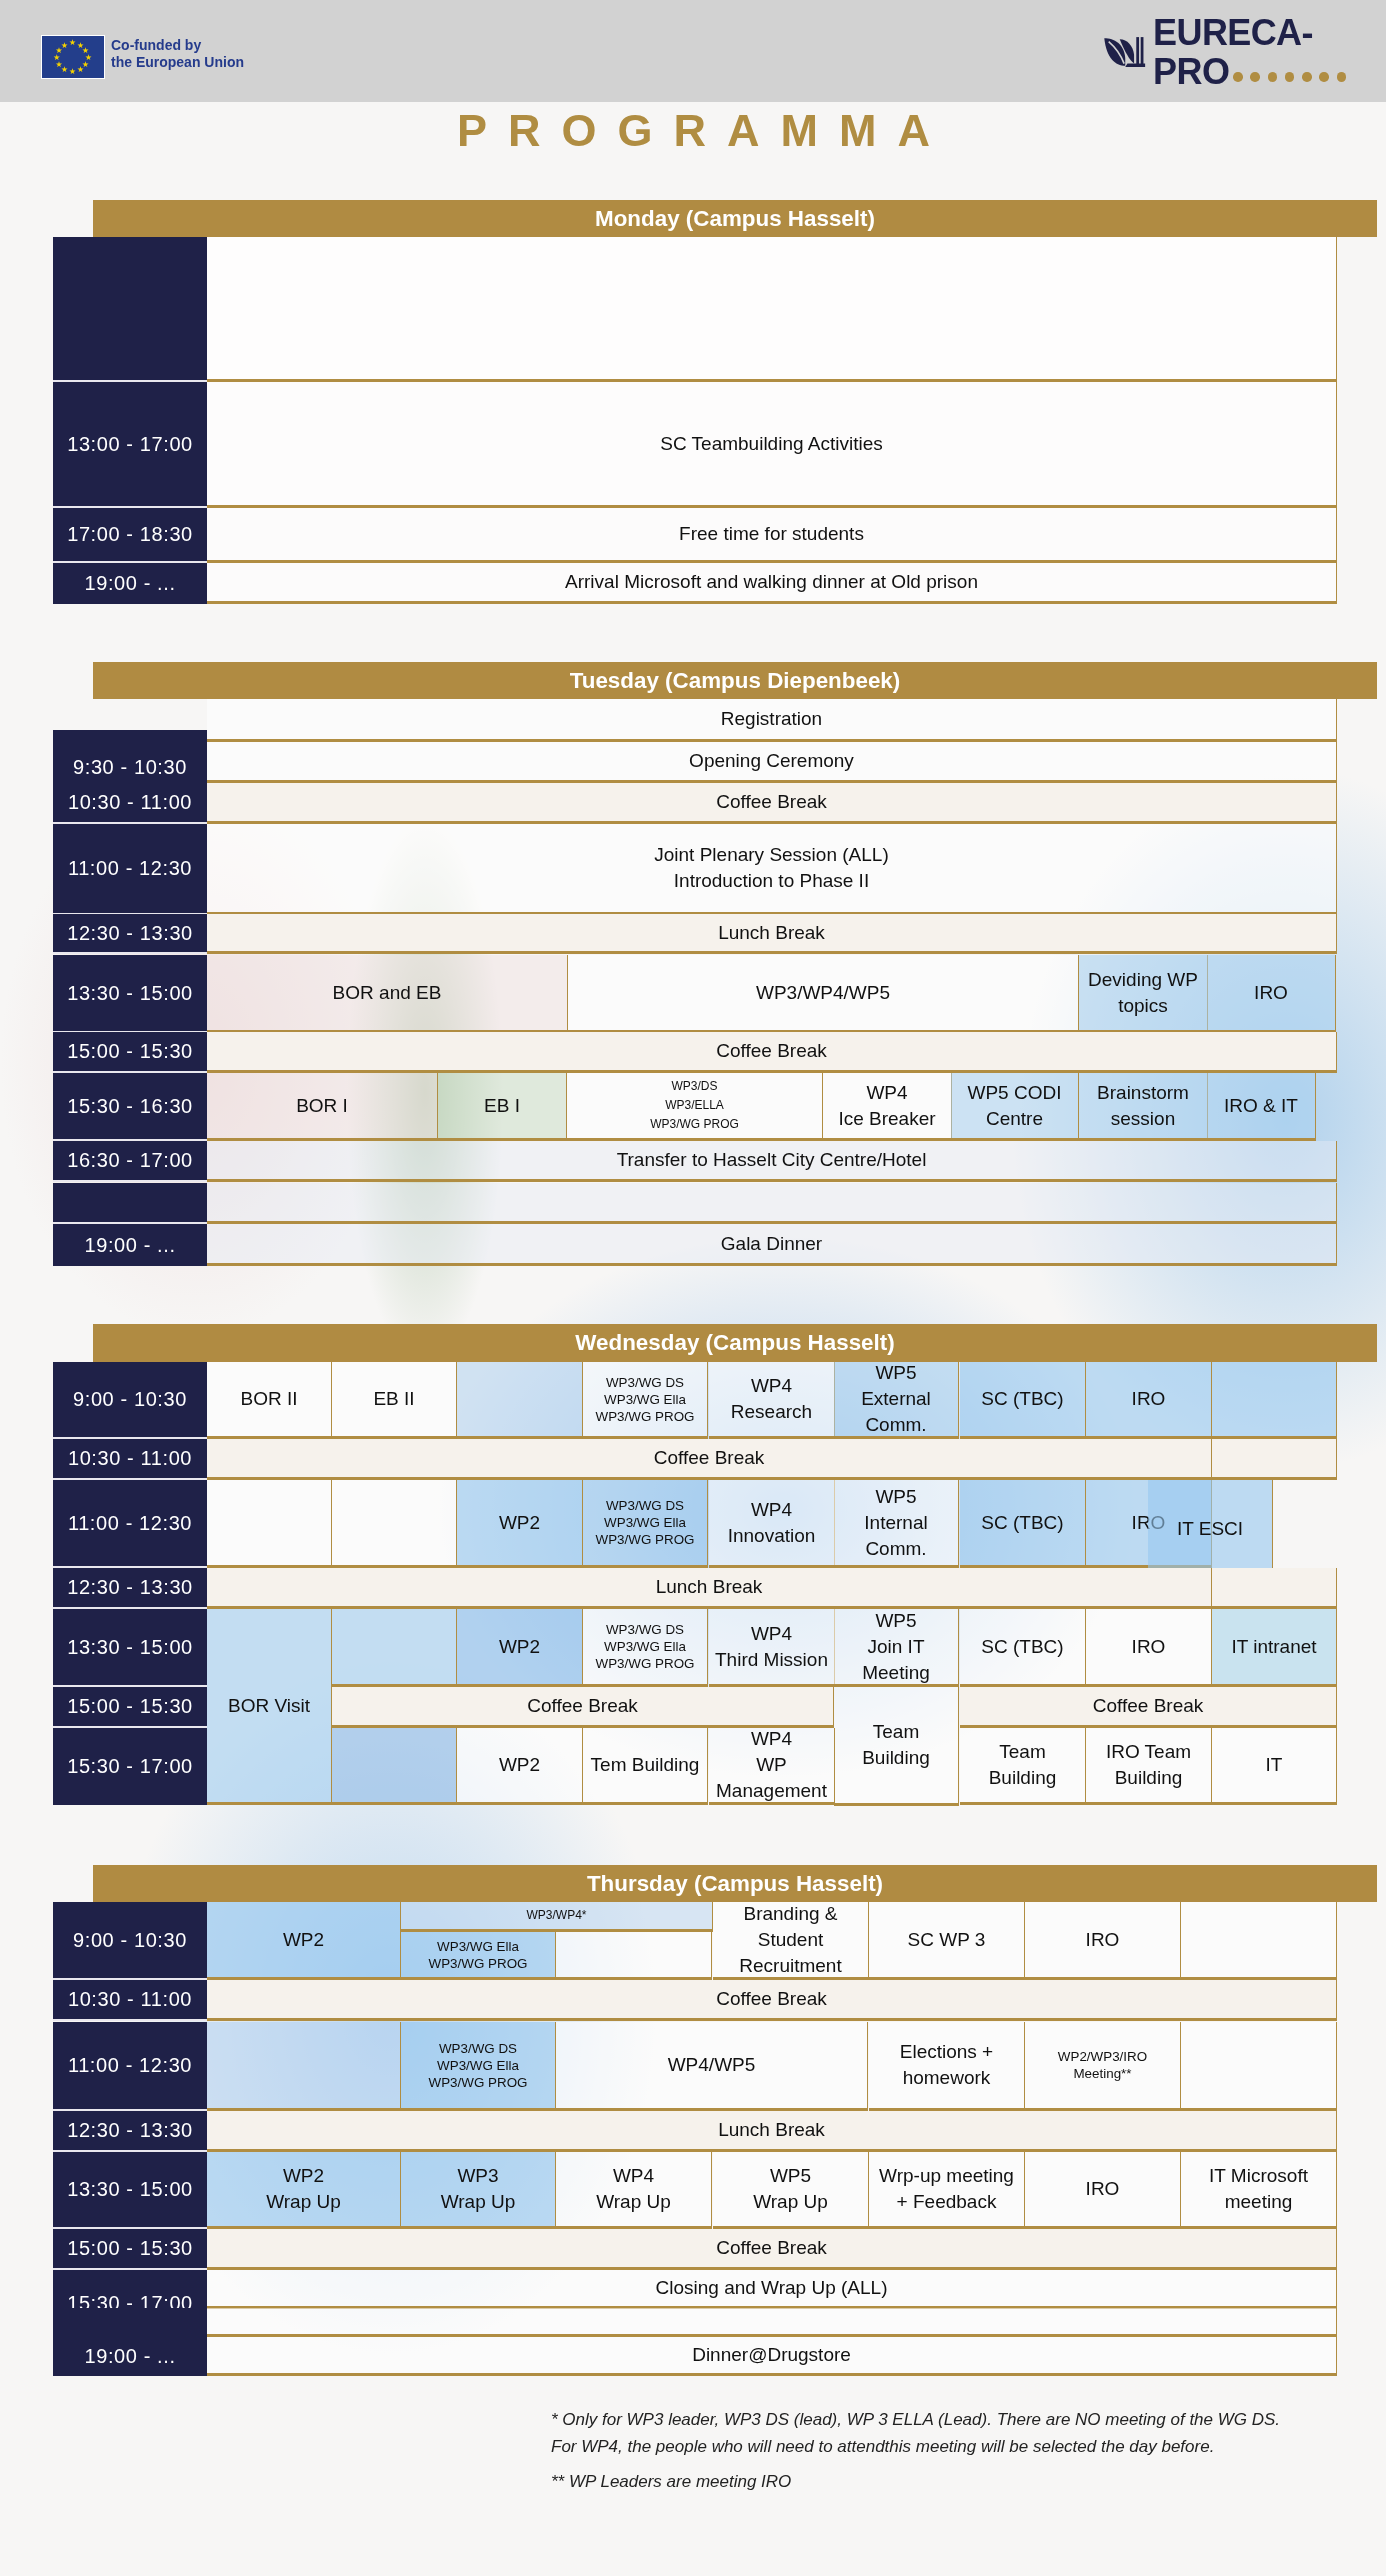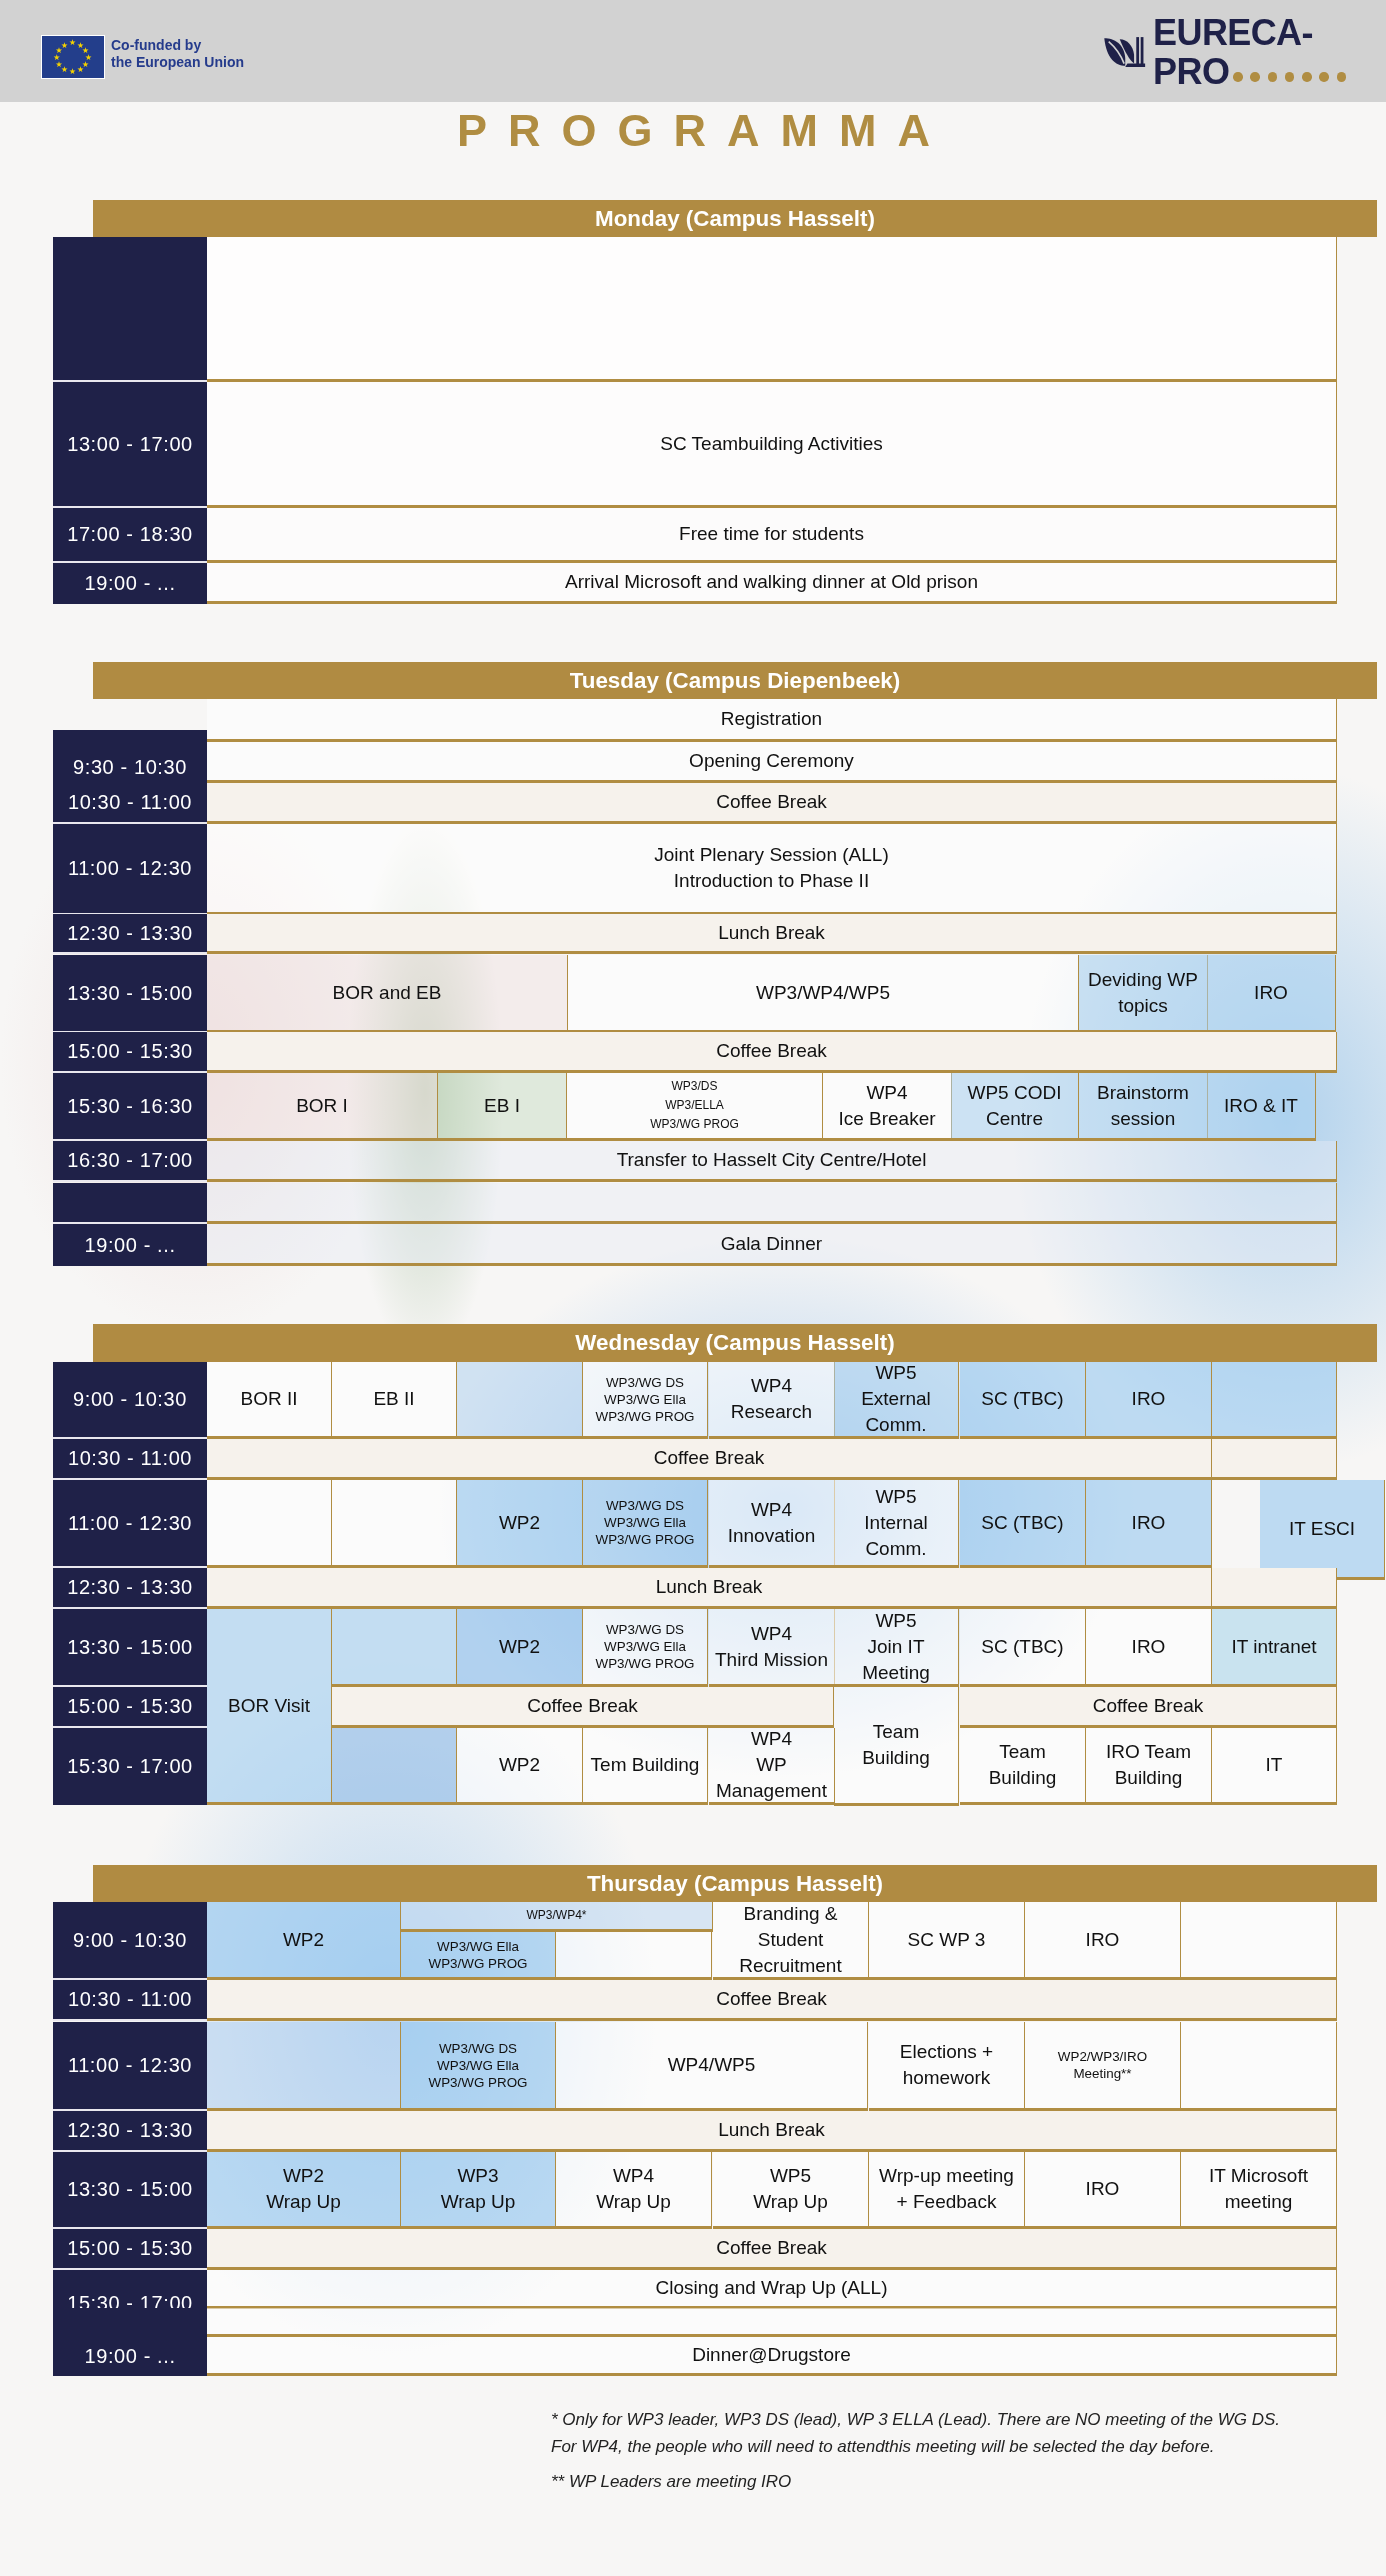--- a/index.html
+++ b/index.html
@@ -214,21 +214,21 @@
 <div class="cell tiny" style="left:583px;top:1480px;width:125px;height:88px;background:rgba(150,200,240,0.5)">WP3/WG DS
 WP3/WG Ella
 WP3/WG PROG</div>
 <div class="cell" style="left:709px;top:1480px;width:126px;height:88px">WP4
 Innovation</div>
 <div class="cell" style="left:834px;top:1480px;width:125px;height:88px">WP5
 Internal
 Comm.</div>
 <div class="cell" style="left:960px;top:1480px;width:126px;height:88px;background:rgba(150,200,240,0.6)">SC (TBC)</div>
 <div class="cell" style="left:1086px;top:1480px;width:126px;height:88px;background:rgba(150,200,240,0.6)">IRO</div>
-<div class="cell" style="left:1260px;top:1480px;width:125px;height:100px;background:rgba(150,200,240,0.6)">IT ESCI</div>
+<div class="cell" style="left:1148px;top:1480px;width:125px;height:100px;background:rgba(150,200,240,0.6)">IT ESCI</div>
 
 <div class="cell break" style="left:207px;top:1568px;width:1005px;height:41px">Lunch Break</div>
 <div class="cell break" style="left:1212px;top:1568px;width:125px;height:41px"></div>
 
 <div class="cell" style="left:207px;top:1609px;width:125px;height:196px;background:rgba(160,205,240,0.6)">BOR Visit</div>
 
 <div class="cell" style="left:332px;top:1609px;width:125px;height:78px;background:rgba(160,205,240,0.6)"></div>
 <div class="cell" style="left:457px;top:1609px;width:126px;height:78px;background:rgba(130,185,235,0.6)">WP2</div>
 <div class="cell tiny" style="left:583px;top:1609px;width:125px;height:78px">WP3/WG DS
 WP3/WG Ella

